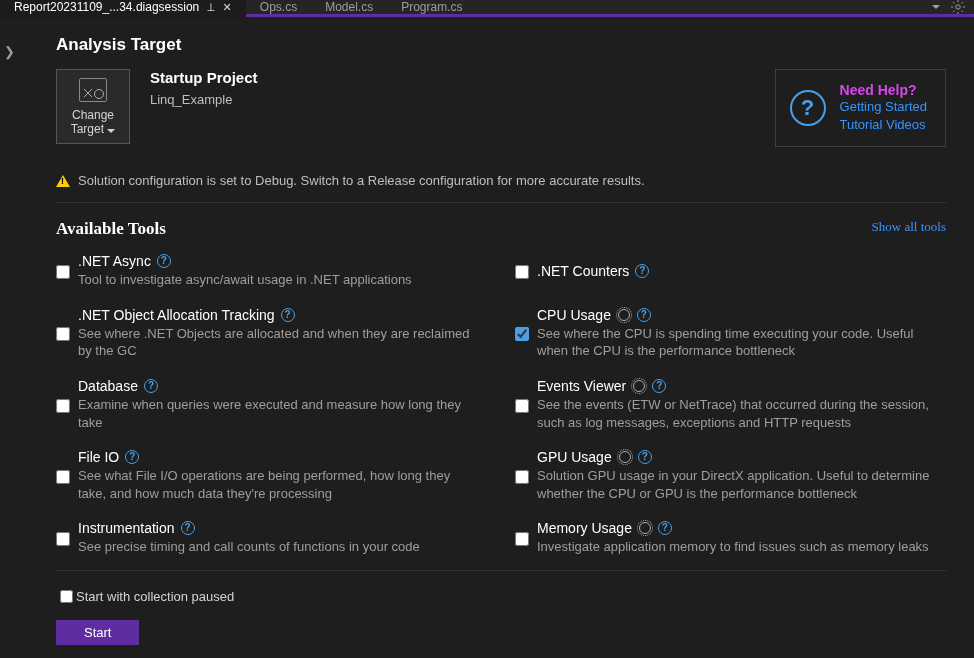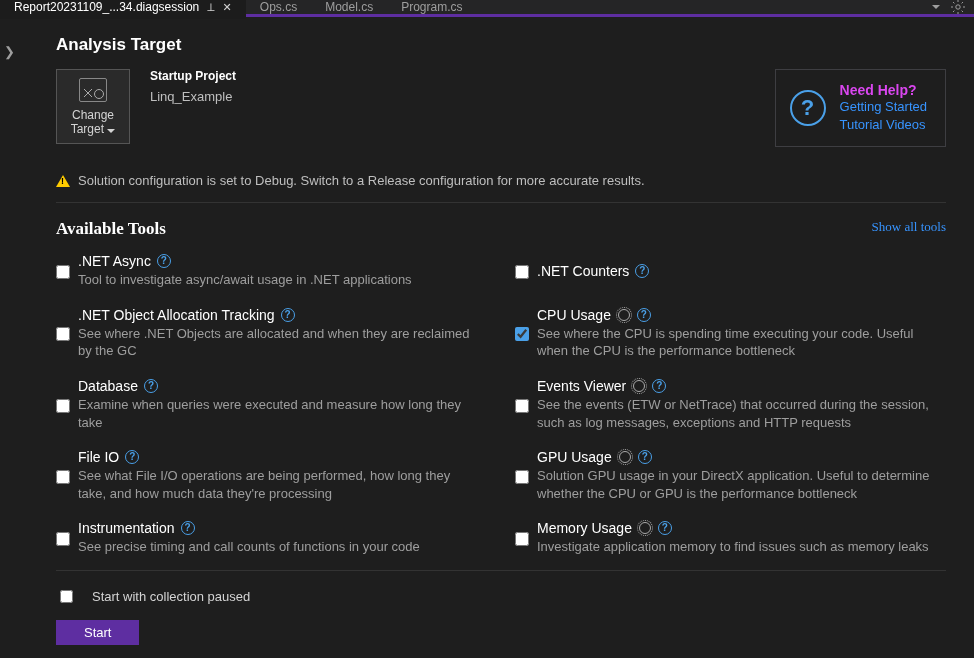--- a/index.html
+++ b/index.html
@@ -132,21 +132,21 @@
       linear-gradient(-45deg,transparent 45%,#aaa 45%,#aaa 55%,transparent 55%);
   }
   .change-target .ico:after{
     content:"";
     position:absolute; right:2px; bottom:2px;
     width:8px;height:8px;border:1px solid #aaa;border-radius:50%;
   }
   .change-target .ct-label { line-height: 1.2; text-align:left; }
   .change-target .dd { margin-top:2px; }
 
-  .target-info .ti-title { font-size: 12px; font-weight:600; color:#fff; }
+  .target-info .ti-title { font-size: 15px; font-weight:600; color:#fff; }
   .target-info .ti-sub { font-size: 13px; color: var(--fg-dim); margin-top:6px; }
 
   .help-box {
     margin-left: auto;
     border: 1px solid var(--help-border);
     padding: 12px 18px 12px 14px;
     display: flex;
     align-items: center;
     gap: 14px;
     min-width: 160px;
@@ -222,21 +222,21 @@
     width:14px;height:14px;display:inline-block;position:relative;cursor:pointer;
   }
   .gear-icon:before{
     content:"";position:absolute;inset:1px;border:1px solid #aaa;border-radius:50%;
   }
   .gear-icon:after{
     content:"";position:absolute;inset:-1px;border:1px dotted #aaa;border-radius:50%;
   }
 
   .bottom-row {
-    display:flex; align-items:center; gap:16px;
+    display:flex; align-items:center; gap:0;
     color:var(--fg);
   }
   .start-btn {
     margin-top: 14px;
     background: var(--purple-btn);
     color:#fff;
     border:none;
     padding: 5px 28px;
     font-size:13px;
     cursor:pointer;

